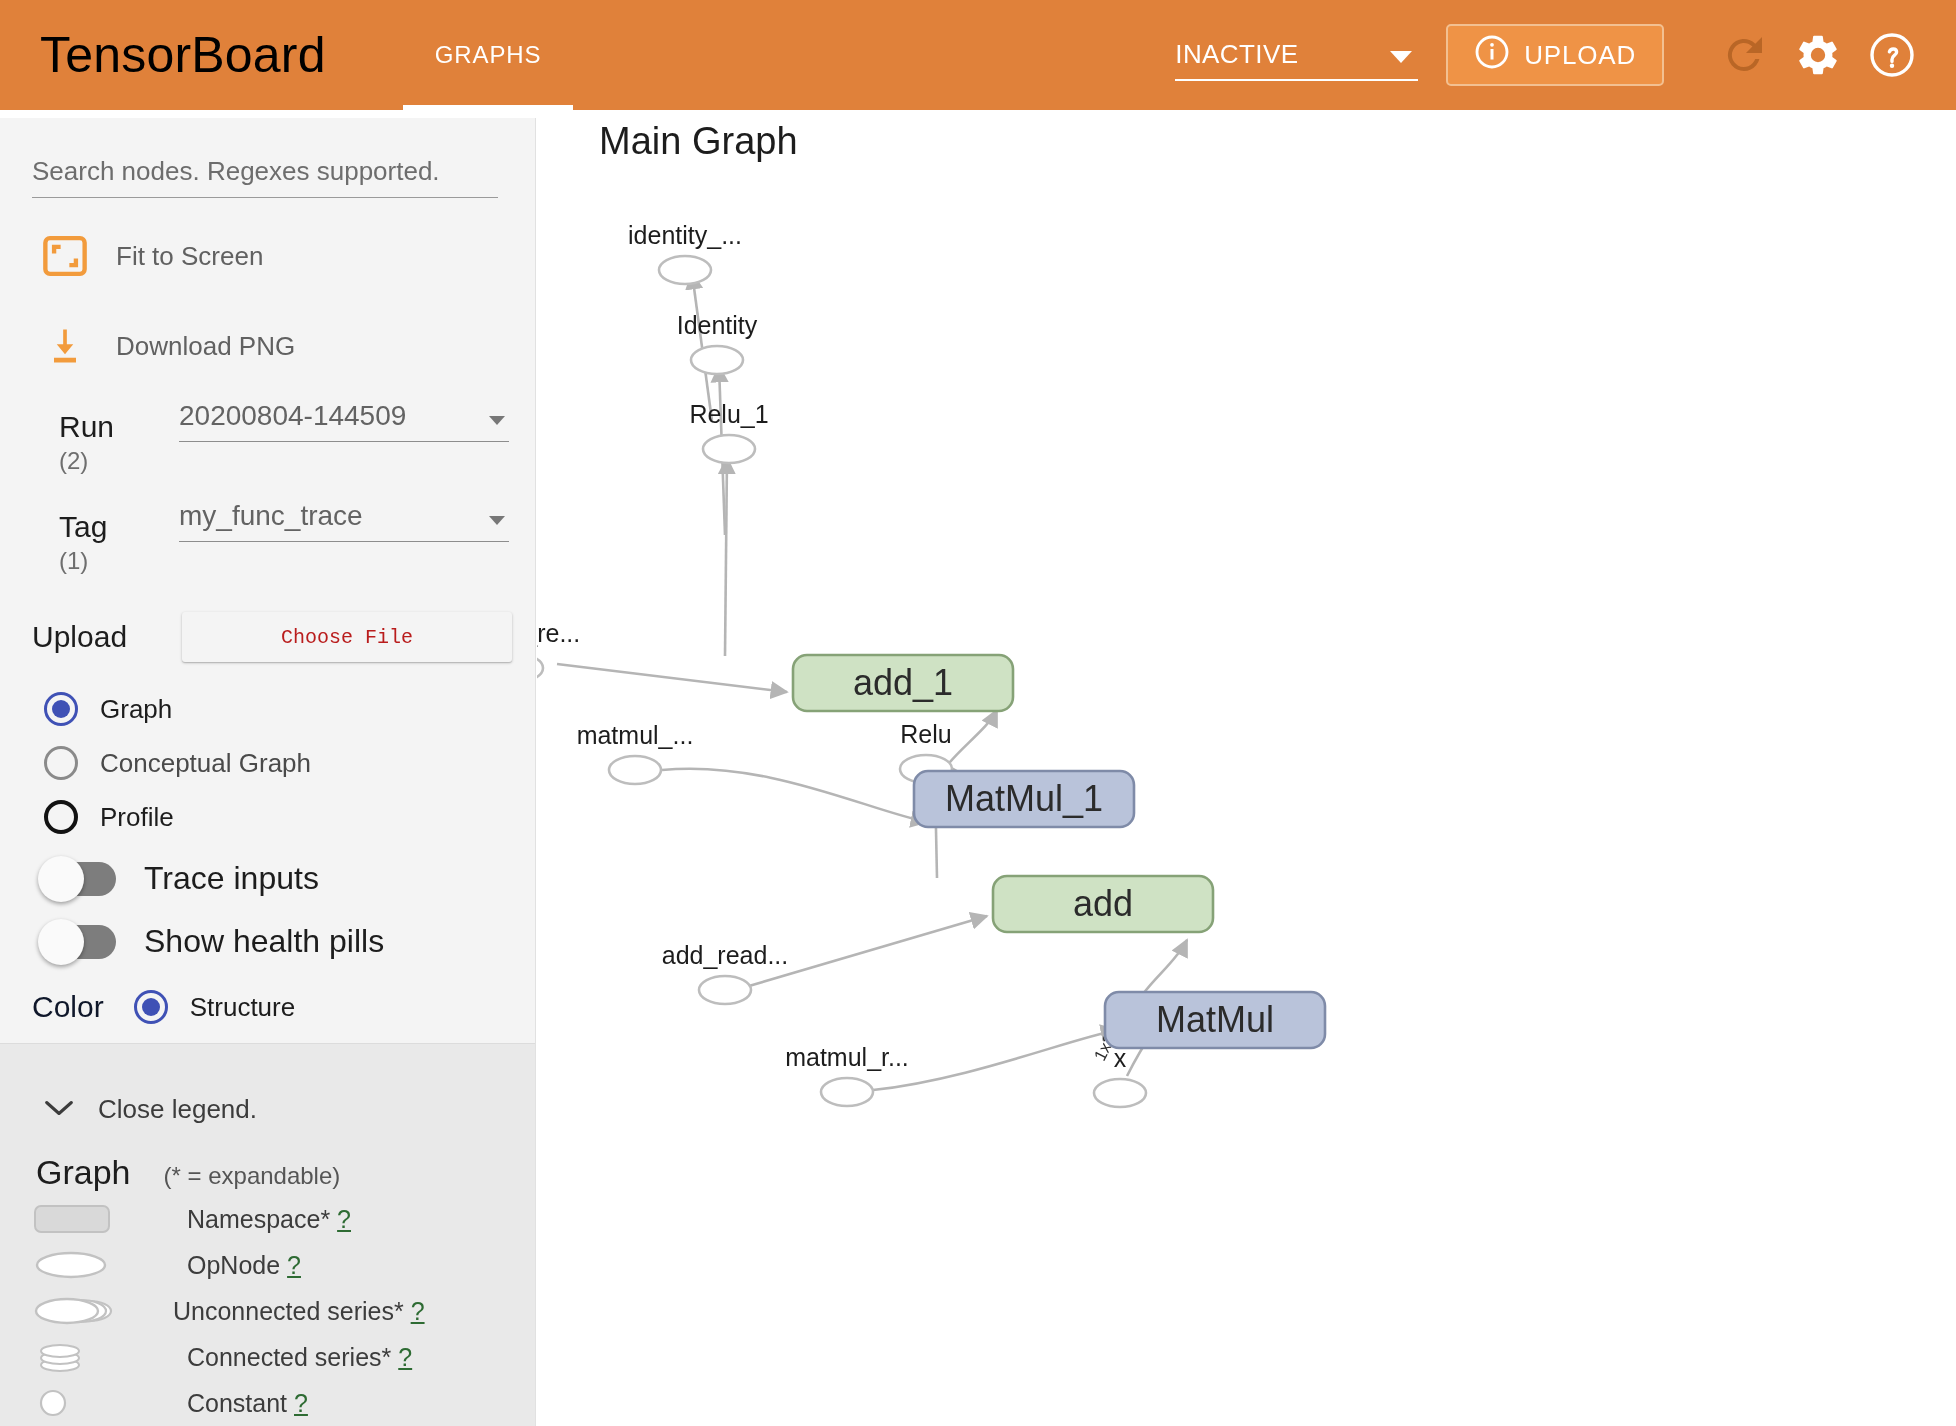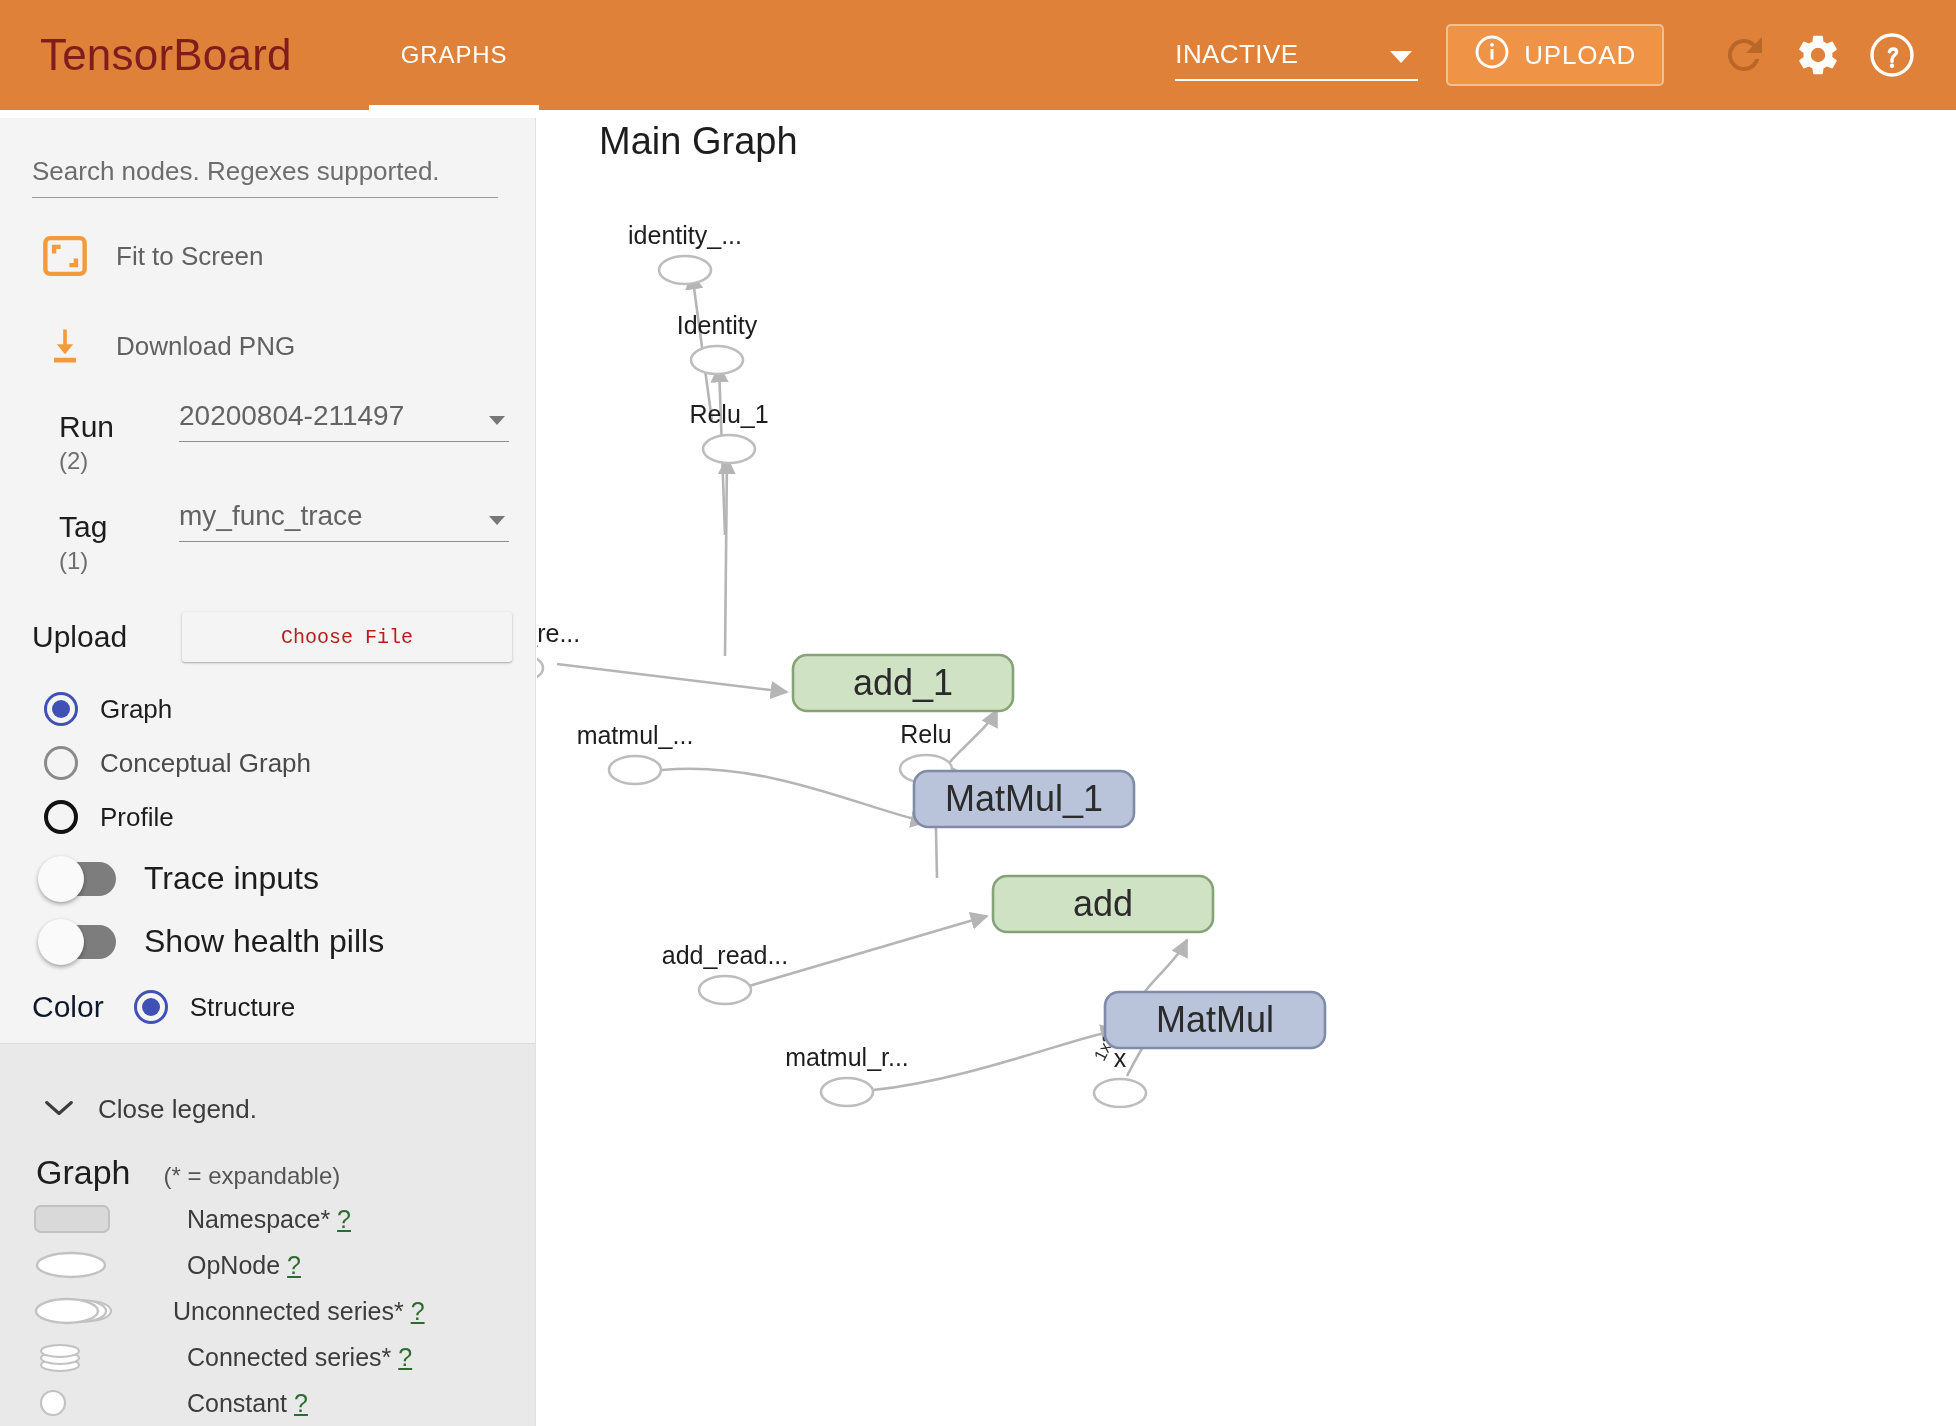--- a/index.html
+++ b/index.html
@@ -12,22 +12,22 @@
 
   
   .header {
     position: absolute; top: 0; left: 0;
     width: 1956px; height: 110px;
     background: #e0813a;
     display: flex; align-items: center;
   }
   .brand {
     margin-left: 40px;
-    color: #7f1d1d;
-    font-size: 44px;
+    color: #000000;
+    font-size: 50px;
     letter-spacing: .2px;
     white-space: nowrap;
   }
   .tabs { margin-left: 77px; height: 110px; display: flex; align-items: center; }
   .tab {
     position: relative; height: 110px;
     display: flex; align-items: center; justify-content: center;
     padding: 0 32px;
     color: #ffffff; font-size: 24px; letter-spacing: .9px;
     cursor: pointer;
@@ -272,21 +272,21 @@
         </span>
         <span class="action-label">Download PNG</span>
       </div>
 
       <div class="field-row">
         <div class="field-label">
           <span class="fl-main">Run</span>
           <span class="fl-count">(2)</span>
         </div>
         <div class="field-select">
-          <span class="fs-value">20200804-211497</span>
+          <span class="fs-value">20200804-144509</span>
           <span class="fs-caret"></span>
         </div>
       </div>
 
       <div class="field-row">
         <div class="field-label">
           <span class="fl-main">Tag</span>
           <span class="fl-count">(1)</span>
         </div>
         <div class="field-select">

